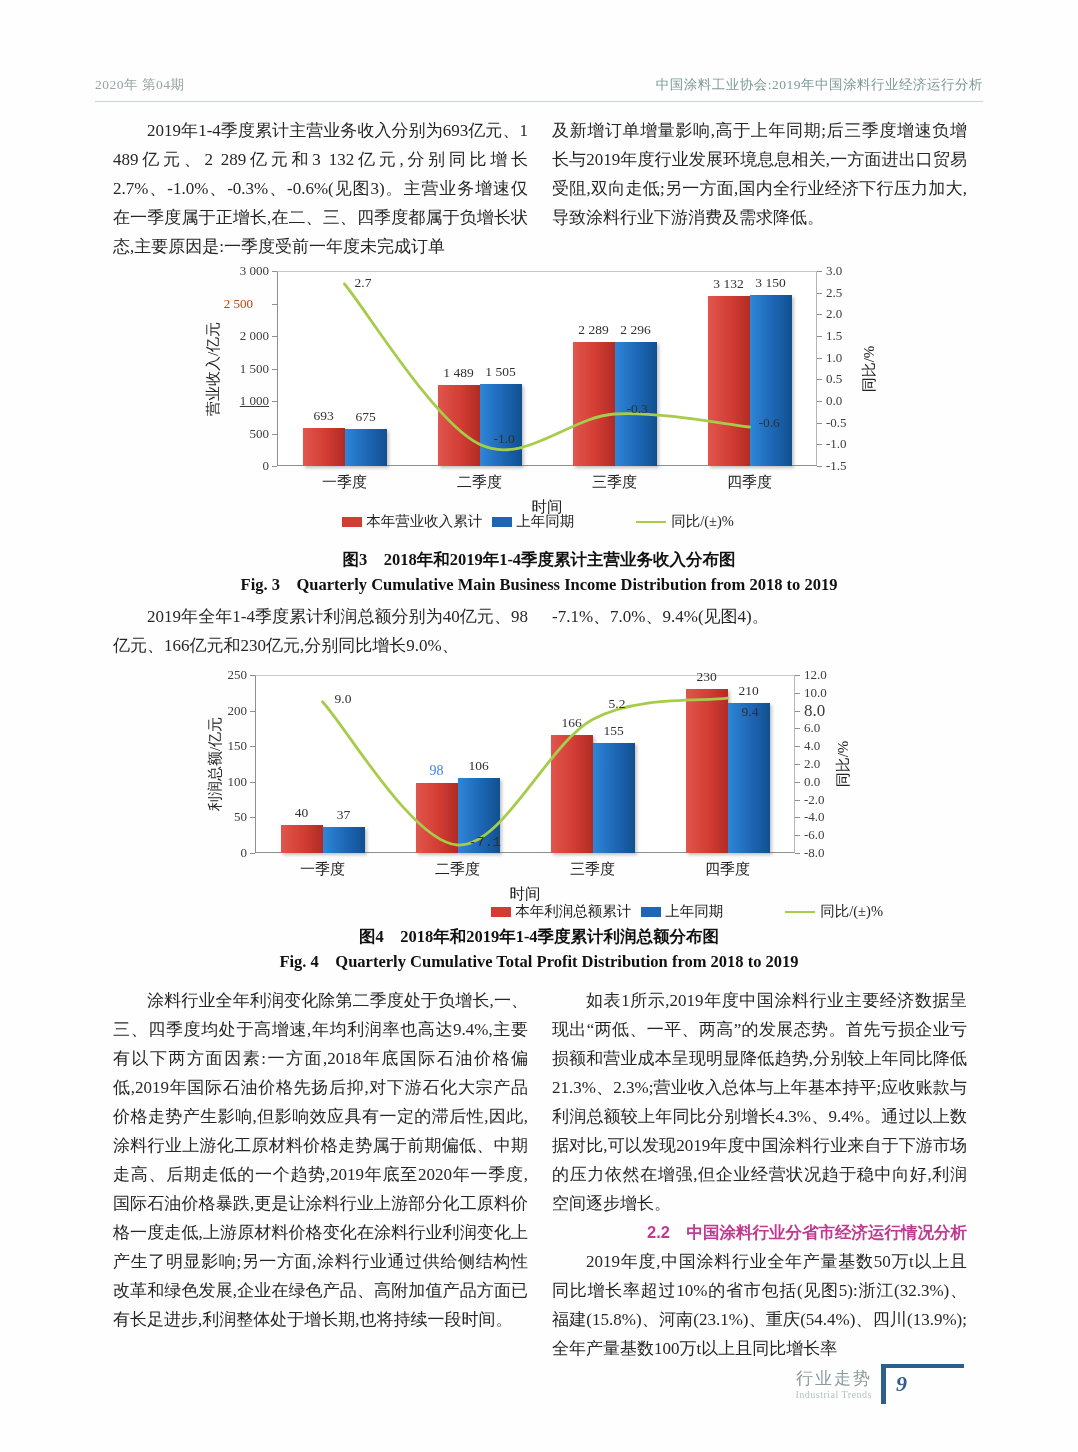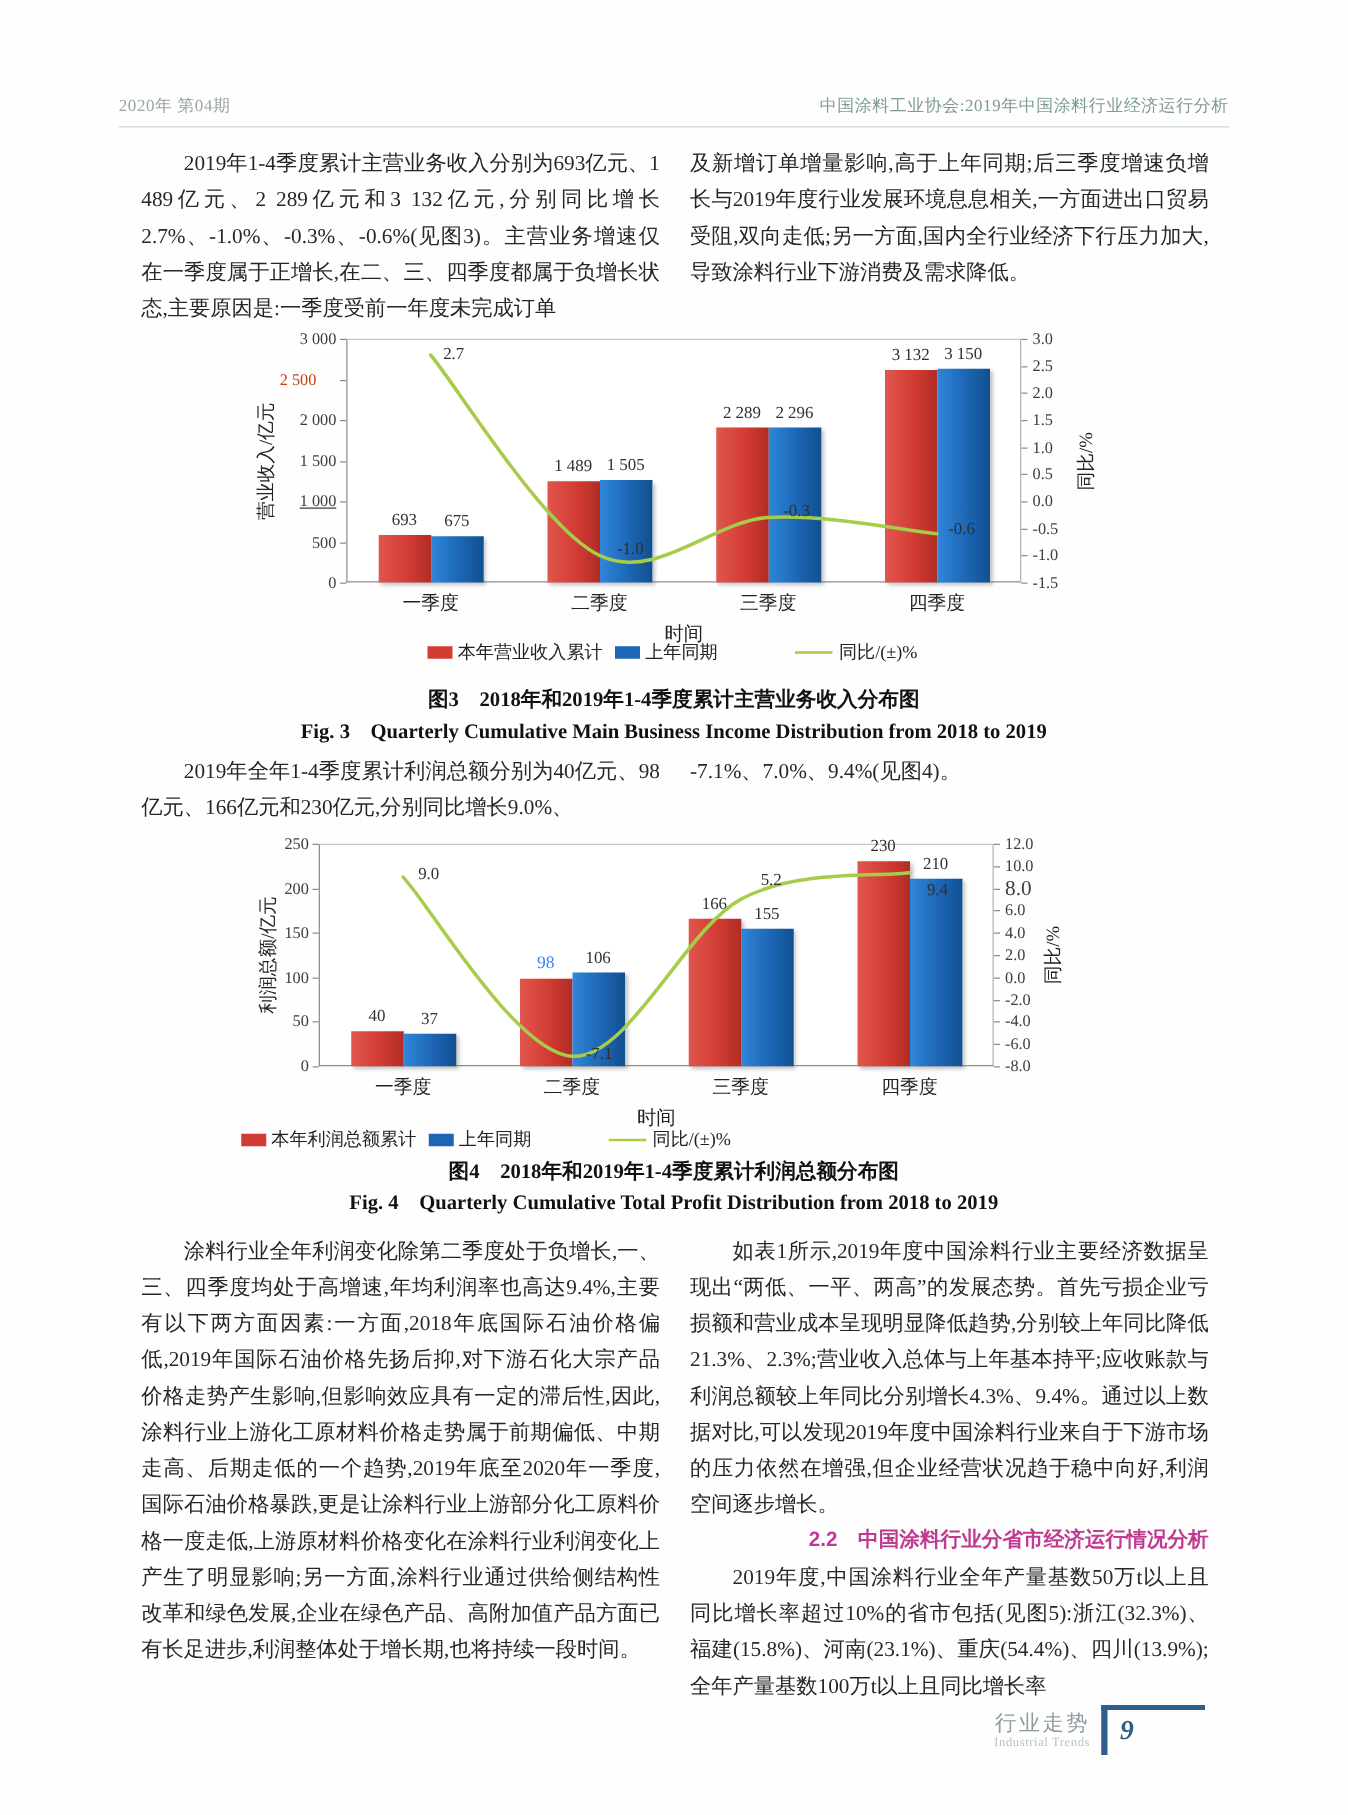--- a/index.html
+++ b/index.html
@@ -188,27 +188,27 @@
       <div style="position: absolute; left: 344.5px; top: 194px; width: 110px; text-align: center; font-size: 15px; color: rgb(34, 34, 34);">三季度</div>
       <div style="position: absolute; left: 492.5px; top: 23.24px; width: 42px; height: 163.76px; background: linear-gradient(to right, rgb(224, 86, 77) 0%, rgb(210, 60, 51) 55%, rgb(176, 44, 37) 100%); box-shadow: rgba(125, 125, 125, 0.45) 2px 2px 3px;"></div>
       <div style="position: absolute; left: 479.5px; top: 3.24px; width: 68px; text-align: center; font-size: 13.5px; color: rgb(48, 48, 48);">230</div>
       <div style="position: absolute; left: 534.5px; top: 37.48px; width: 42px; height: 149.52px; background: linear-gradient(to right, rgb(47, 134, 216) 0%, rgb(29, 102, 181) 55%, rgb(17, 80, 143) 100%); box-shadow: rgba(125, 125, 125, 0.45) 2px 2px 3px;"></div>
       <div style="position: absolute; left: 521.5px; top: 17.48px; width: 68px; text-align: center; font-size: 13.5px; color: rgb(48, 48, 48);">210</div>
       <div style="position: absolute; left: 479.5px; top: 194px; width: 110px; text-align: center; font-size: 15px; color: rgb(34, 34, 34);">四季度</div>
       <svg width="540" height="178" style="position: absolute; left: 62px; top: 9px; overflow: visible;">
         <path d="M67.5,26.7C90,50.58166666666667,157.5,167.02333333333334,202.5,169.99C247.5,172.95666666666668,292.5,68.97500000000001,337.5,44.5C382.5,20.024999999999995,450,26.699999999999996,472.5,23.139999999999997" fill="none" stroke="#a6cc49" stroke-width="2.8" stroke-linecap="round"></path>
       </svg>
       <div style="position: absolute; left: 141.5px; top: 24.7px; font-size: 13.5px; color: rgb(48, 48, 48); white-space: nowrap;">9.0</div>
-      <div style="position: absolute; left: 275.5px; top: 168.99px; font-size: 13.5px; color: rgb(48, 48, 48); white-space: nowrap;">-7.1</div>
+      <div style="position: absolute; left: 275.5px; top: 168.99px; font-size: 13.5px; color: rgb(48, 48, 48); white-space: nowrap; font-family: Liberation Mono, monospace;">-7.1</div>
       <div style="position: absolute; left: 415.5px; top: 29.5px; font-size: 13.5px; color: rgb(48, 48, 48); white-space: nowrap;">5.2</div>
       <div style="position: absolute; left: 548.5px; top: 38.14px; font-size: 13.5px; color: rgb(48, 48, 48); white-space: nowrap;">9.4</div>
       <div style="position: absolute; left: 22px; top: 98px; transform: translate(-50%, -50%) rotate(-90deg); font-size: 15px; white-space: nowrap; color: rgb(34, 34, 34);">利润总额/亿元</div>
       <div style="position: absolute; left: 650px; top: 98px; transform: translate(-50%, -50%) rotate(-90deg); font-size: 15px; white-space: nowrap; color: rgb(34, 34, 34);">同比/%</div>
       <div style="position: absolute; left: 62px; top: 218px; width: 540px; text-align: center; font-size: 15.5px; color: rgb(34, 34, 34);">时间</div>
-      <div style="position: absolute; left: 0px; top: 236px; width: 100%; display: flex; justify-content: flex-start; align-items: center; font-size: 14.5px; color: rgb(34, 34, 34);">
+      <div style="position: absolute; left: 0px; top: 236px; width: 100%; display: flex; justify-content: flex-end; align-items: center; font-size: 14.5px; color: rgb(34, 34, 34);">
         <div style="display: inline-block; width: 20px; height: 10px; background: rgb(210, 60, 51); margin-left: 0px; margin-right: 4px;"></div>
         <span style="display: inline; white-space: nowrap;">本年利润总额累计</span>
         <div style="display: inline-block; width: 20px; height: 10px; background: rgb(29, 102, 181); margin-left: 10px; margin-right: 4px;"></div>
         <span style="display: inline; white-space: nowrap;">上年同期</span>
         <div style="display: inline-block; width: 30px; height: 0px; border-top: 2.6px solid rgb(166, 204, 73); margin-left: 62px; margin-right: 5px;"></div>
         <span style="display: inline; white-space: nowrap;">同比/(±)%</span>
       </div>
     </div>
 
   <div class="caption" style="top:924px">

